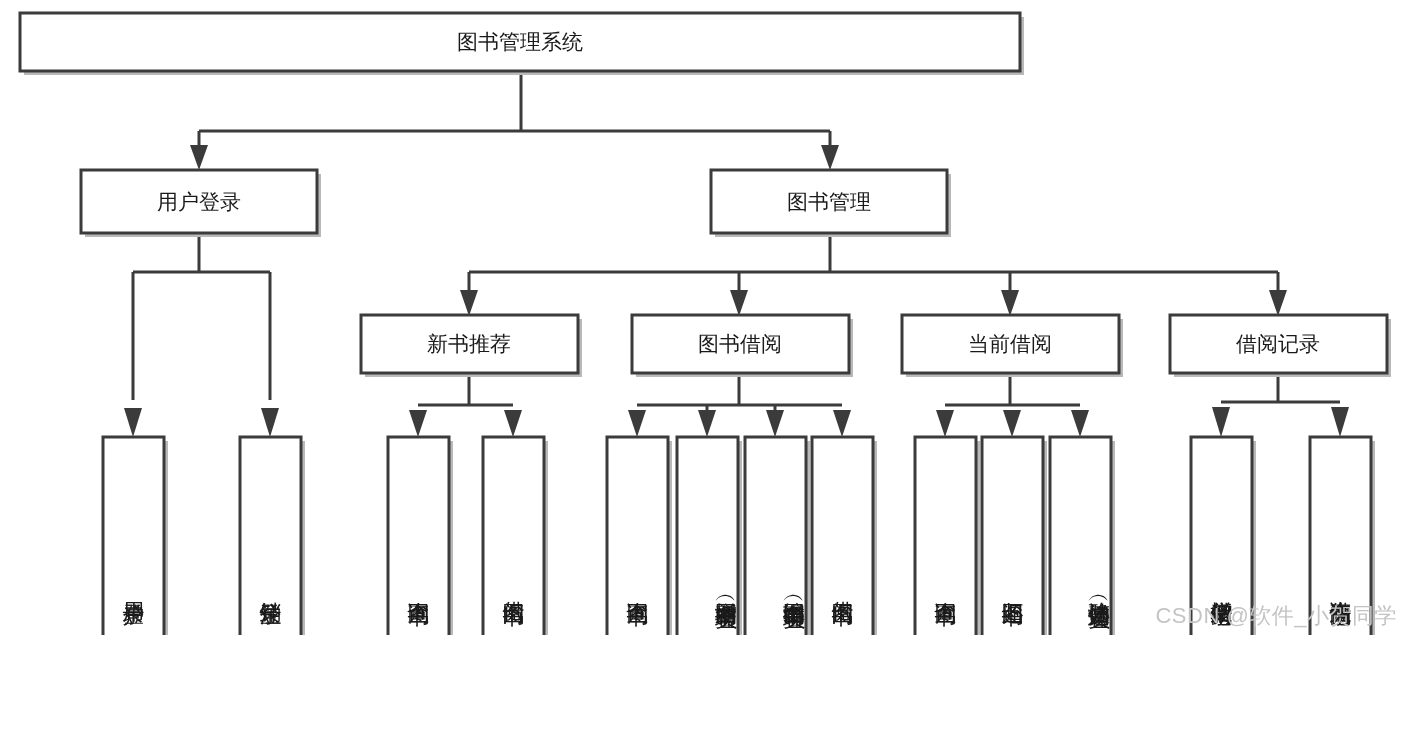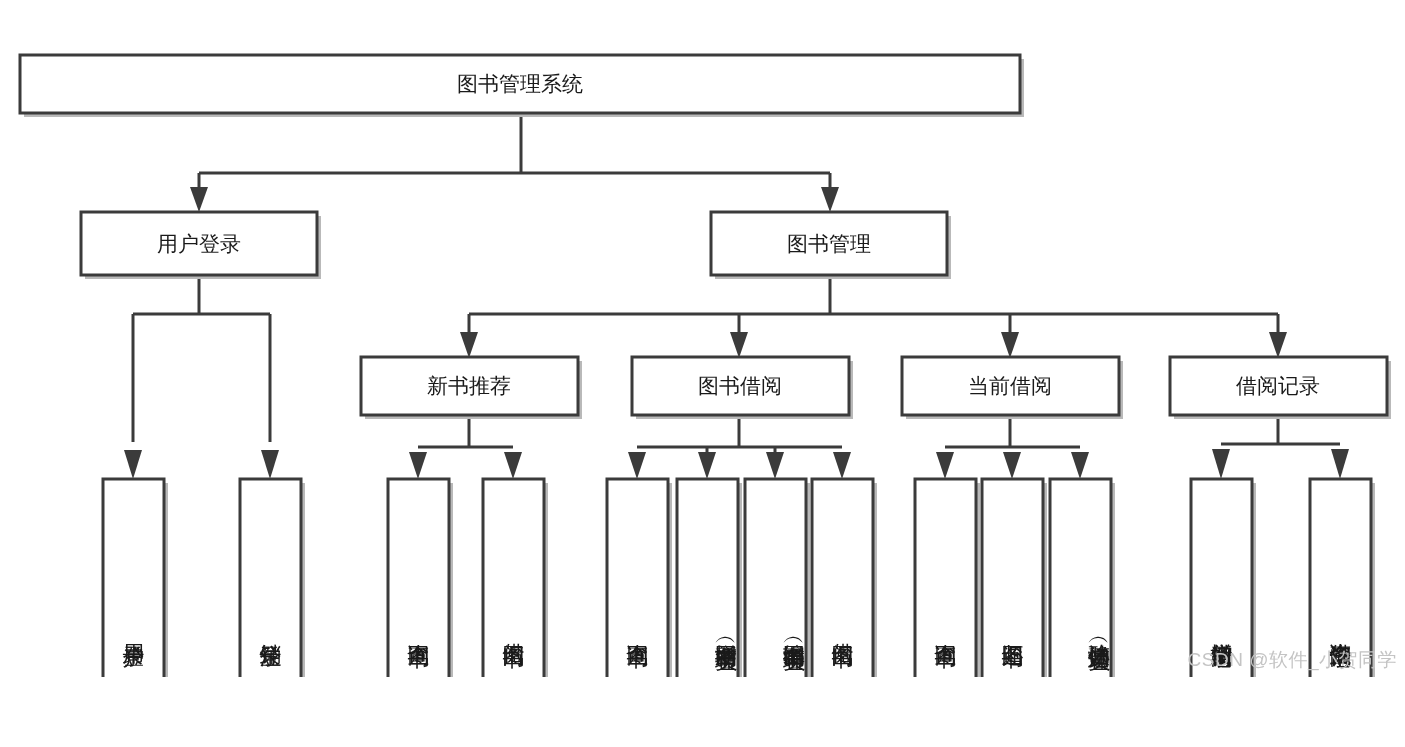--- a/index.html
+++ b/index.html
@@ -9,21 +9,20 @@
   }
   body {
     font-family: "Liberation Sans", "DejaVu Sans", sans-serif;
   }
   #diagram-root {
     position: relative;
     width: 1405px;
     height: 635px;
     background: #ffffff;
     overflow: hidden;
-    margin-top: 42px;
   }
   svg#tree-svg {
     position: absolute;
     left: 0;
     top: 0;
     width: 1405px;
     height: 747px;
     display: block;
   }
   .node-box {
@@ -64,21 +63,21 @@
     color: #1a1a1a;
     letter-spacing: 1px;
     white-space: nowrap;
     pointer-events: none;
   }
   .watermark {
     position: absolute;
     right: 8px;
     bottom: 4px;
     font-family: "Liberation Sans", "DejaVu Sans", sans-serif;
-    font-size: 19px;
+    font-size: 22px;
     color: #c4c4c4;
     letter-spacing: 0.5px;
     white-space: nowrap;
   }
 </style>
 </head>
 <body>
 
 <div id="diagram-root">
 

